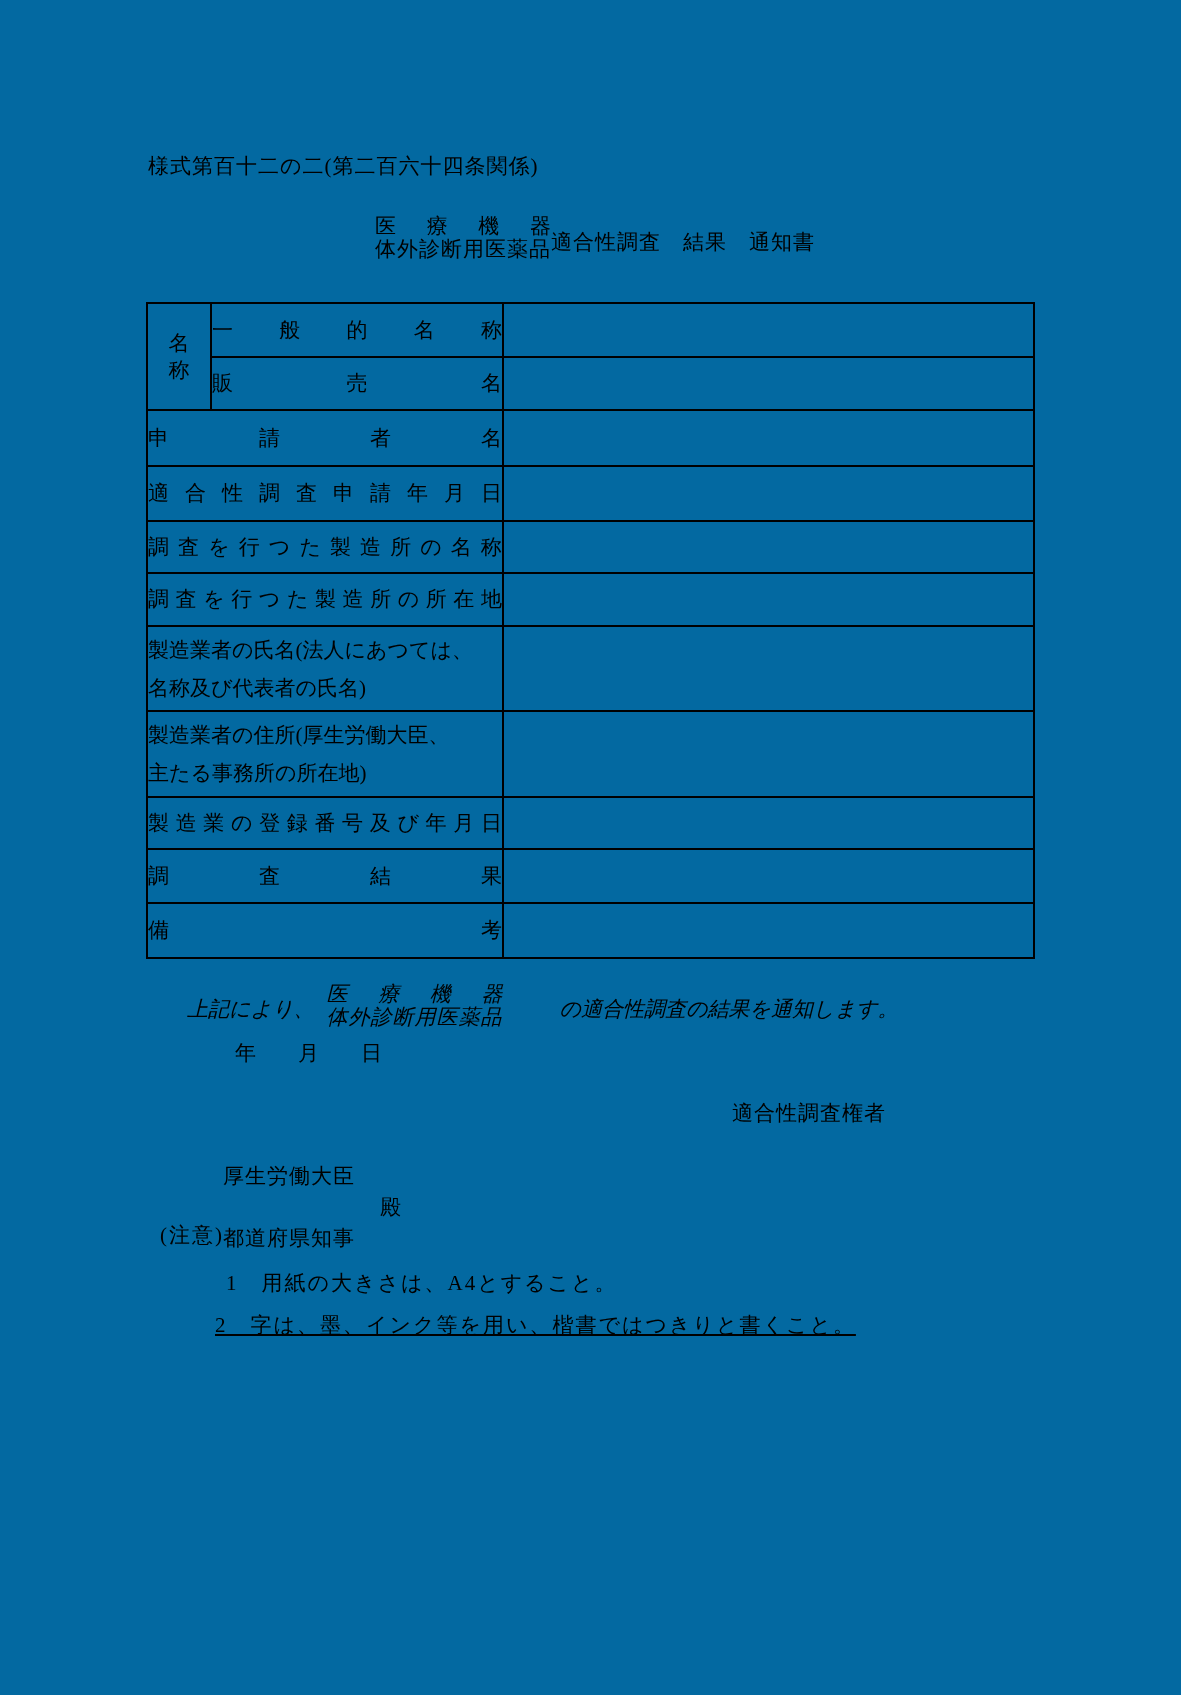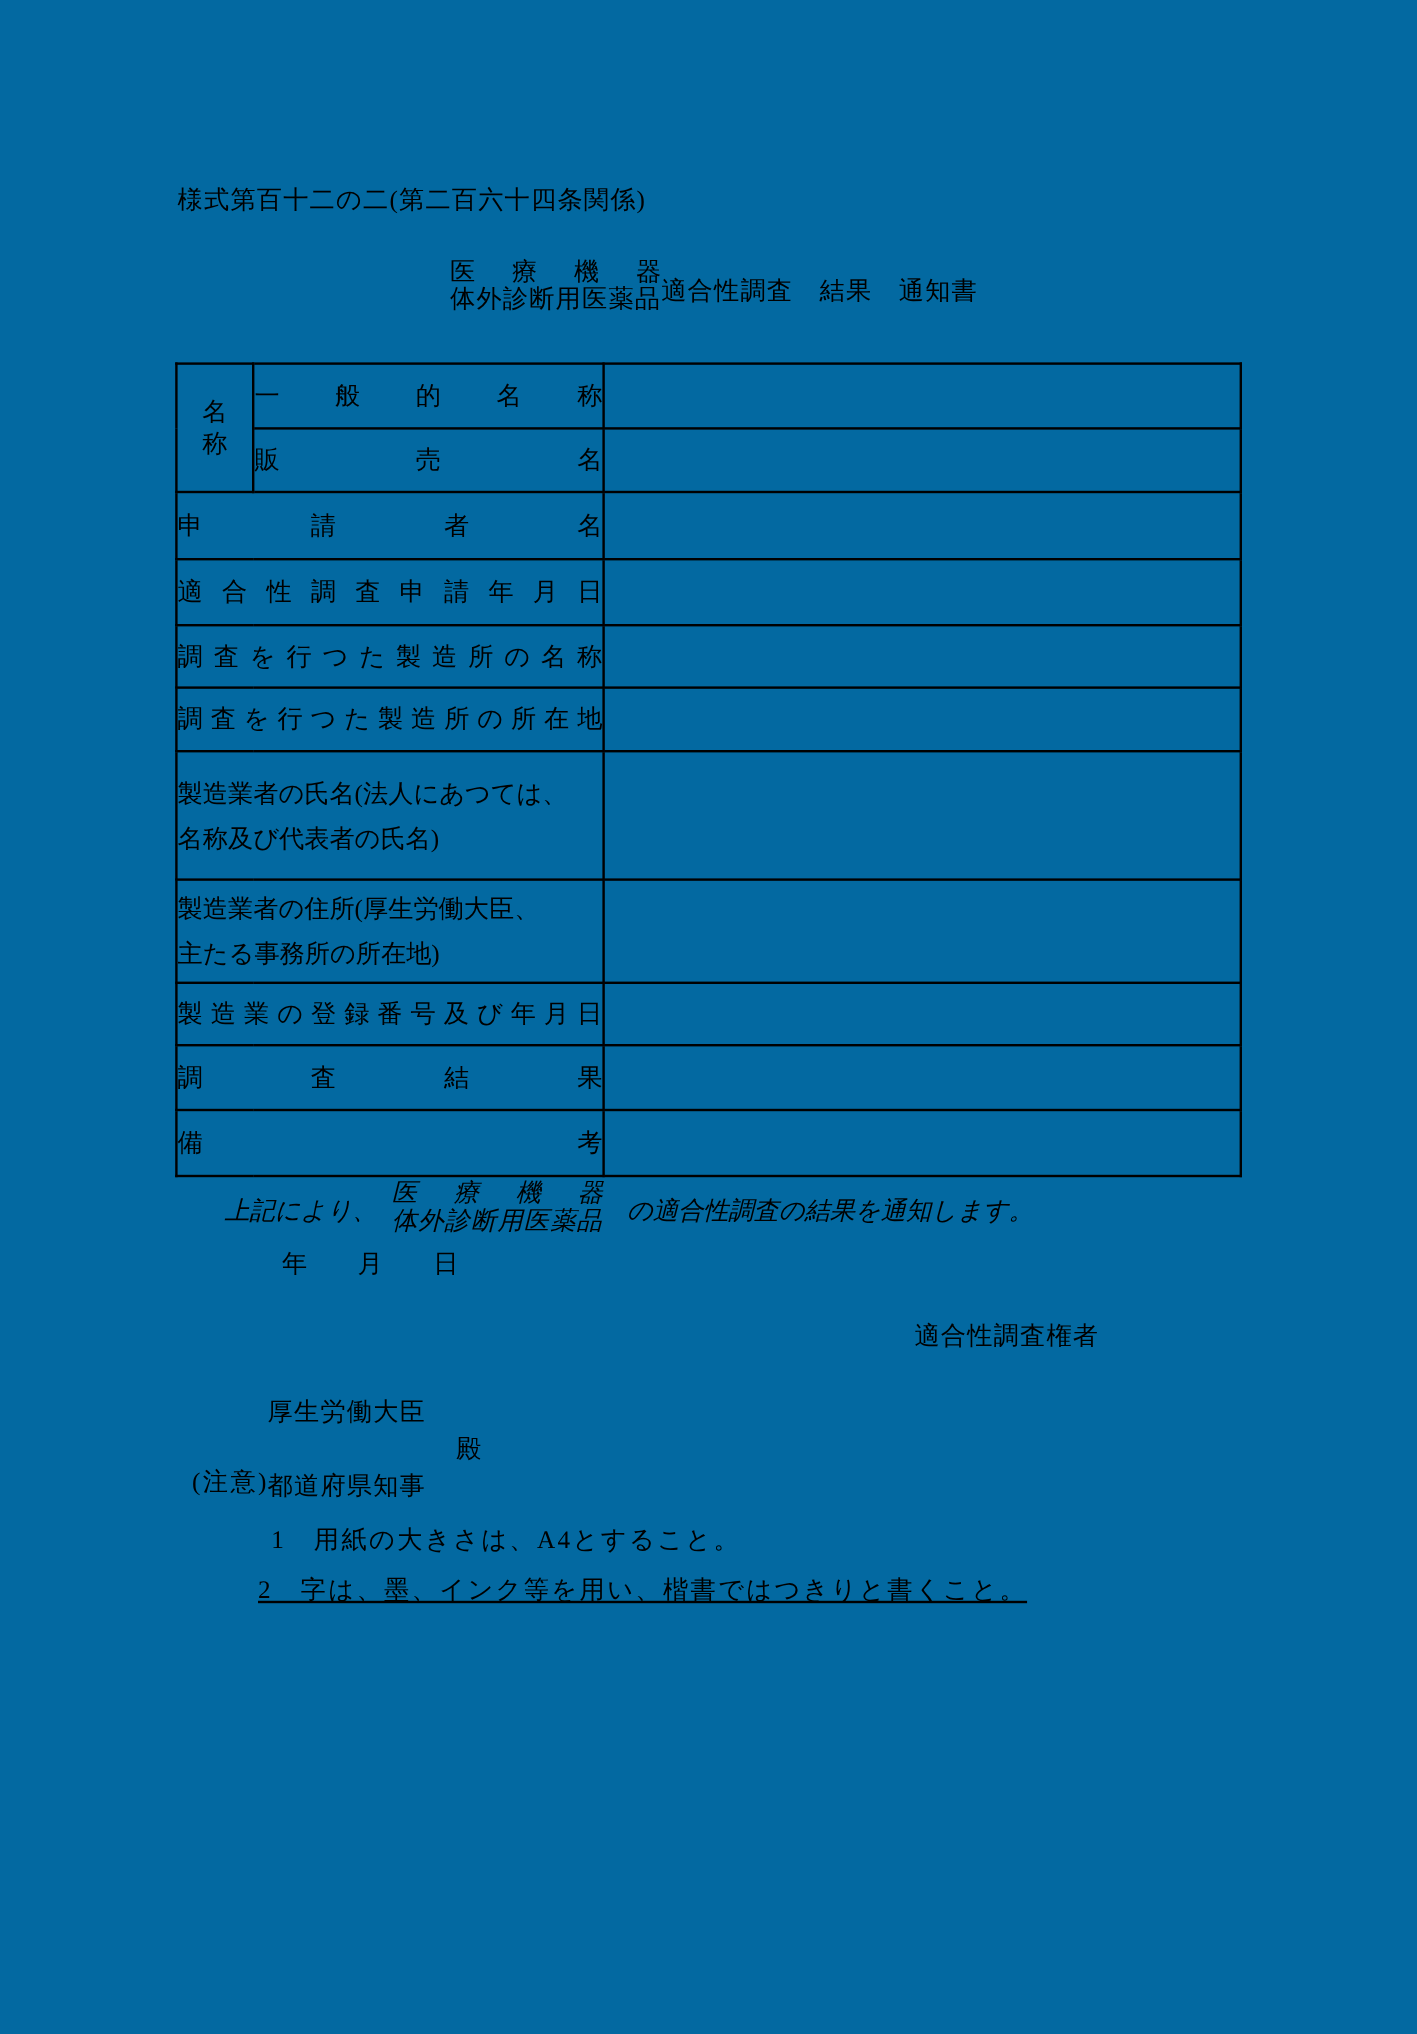--- a/index.html
+++ b/index.html
@@ -35,24 +35,24 @@
   td.name-cell{white-space:pre-line;text-align:center;line-height:27px;}
   td.multiline{white-space:pre-line;text-align:left;padding:0 12px;line-height:38px;}
   td.value{background:transparent;}
 
   [data-justify]{display:flex;justify-content:space-between;width:100%;}
 
   
   .notify-row{left:187px;top:983px;display:flex;align-items:center;font-style:italic;}
   .notify-prefix{transform:translateY(3px);white-space:nowrap;}
   .notify-row .fraction{margin:0 20px 0 12px;}
-  .notify-suffix{transform:translateY(3px);white-space:nowrap;}
+  .notify-suffix{transform:translateY(3px);white-space:nowrap;margin-left:37px;}
 
   .date-line{left:235px;top:1040px;white-space:pre;}
-  .issuer{left:762px;top:1100px;letter-spacing:1px;white-space:nowrap;}
+  .issuer{left:732px;top:1100px;letter-spacing:1px;white-space:nowrap;}
 
   .addressee{left:223px;top:1130px;display:flex;}
   .addr-lines{line-height:31px;letter-spacing:1px;white-space:pre-line;}
   .honorific{margin-left:25px;align-self:center;}
 
   .notes-title{left:160px;top:1222px;letter-spacing:2px;}
   .note-1{left:226px;top:1270px;letter-spacing:2px;white-space:nowrap;}
   .note-2{left:215px;top:1312px;letter-spacing:2px;white-space:nowrap;text-decoration:underline;}
 </style>
 </head>
@@ -166,21 +166,21 @@
               <span>造</span>
               <span>所</span>
               <span>の</span>
               <span>所</span>
               <span>在</span>
               <span>地</span>
             </div>
       </td>
       <td class="value"></td>
     </tr>
-    <tr style="height:107px">
+    <tr style="height:85px">
       <td class="multiline" colspan="2">製造業者の氏名(法人にあつては、
 名称及び代表者の氏名)</td>
       <td class="value"></td>
     </tr>
     <tr style="height:86px">
       <td class="multiline" colspan="2">製造業者の住所(厚生労働大臣、
 主たる事務所の所在地)</td>
       <td class="value"></td>
     </tr>
     <tr style="height:52px">

